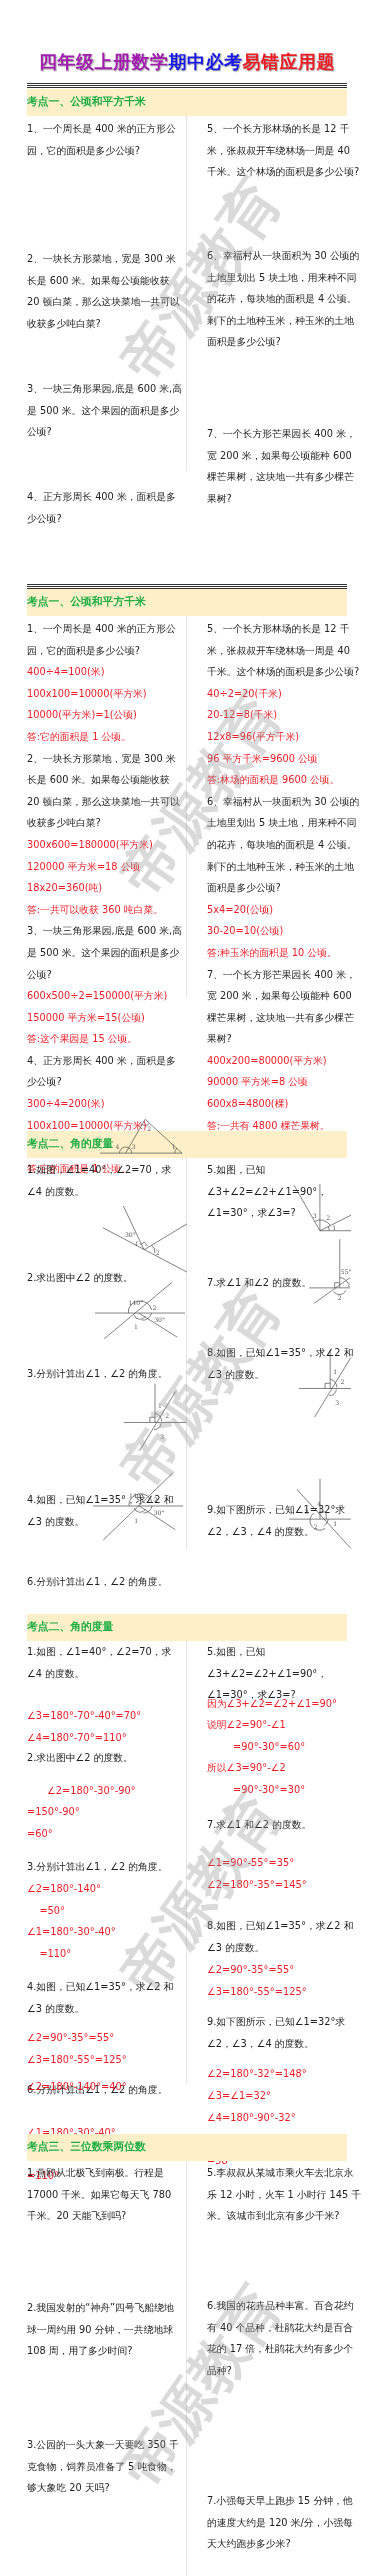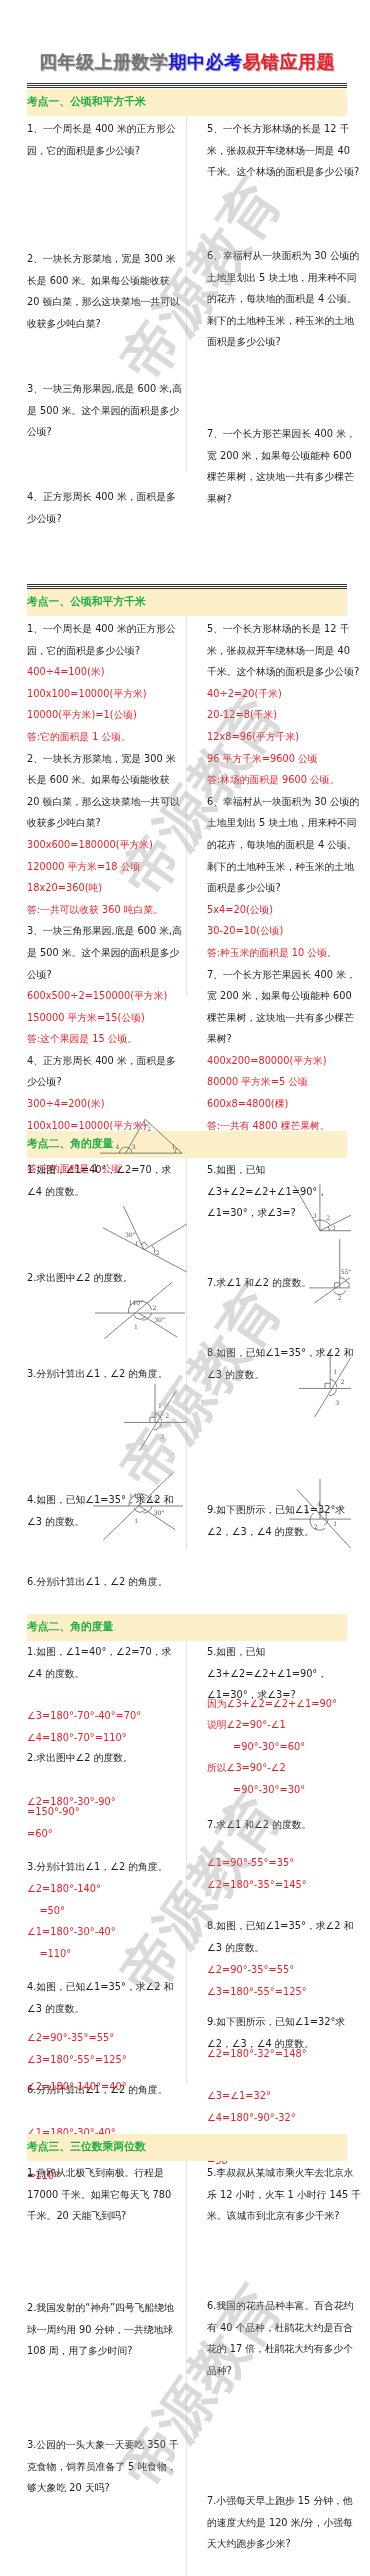--- a/index.html
+++ b/index.html
@@ -2,21 +2,21 @@
 <html style="font-size:8.2px"><head>
 <meta charset="utf-8">
 <style>
   * { box-sizing: border-box; margin: 0; padding: 0; }
   html, body { width: 371px; background: #ffffff; }
   body { position: relative; height: 3148px; overflow: hidden;
          font-family: "DejaVu Sans", "Liberation Sans", sans-serif; color: #222; }
   .abs { position: absolute; }
   .title { left: 27px; width: 320px; text-align: center; font-size: 18px; font-weight: bold;
            letter-spacing: 0.5px; text-shadow: 1px 1px 1px #aaa; white-space: nowrap; }
-  .title .c1 { color: #737373; } .title .c2 { color: #1a1ae6; } .title .c3 { color: #ee1c25; }
+  .title .c1 { color: #a21caf; } .title .c2 { color: #1a1ae6; } .title .c3 { color: #ee1c25; }
   .rule { left: 27px; width: 320px; height: 5.2px;
           border-top: 1.5px solid #333; border-bottom: 1.5px solid #333; }
   .rule::after { content: ""; position: absolute; left: 0; right: 0; top: 0.5px; height: 1px; background: #333; }
   .band { left: 27px; width: 320px; height: 27px; background: #fdf0c8; }
   .band span { position: absolute; left: 0; top: 5.7px; font-size: 10.8px; font-weight: bold; color: #1fae45; }
   .divider { left: 186px; width: 0.5px; background: #e4e4e4; }
   .col { width: 155px; font-size: 9.8px; line-height: 21.6px; }
   .col.l { left: 27px; } .col.r { left: 207px; }
   .q { color: #222; }
   .a { color: #ee1c25; }
@@ -86,21 +86,21 @@
   <div class="a">20-12=8(千米)</div>
   <div class="a">12x8=96(平方千米)</div>
   <div class="a">96 平方千米=9600 公顷</div>
   <div class="a">答:林场的面积是 9600 公顷。</div>
   <div class="q">6、幸福村从一块面积为 30 公顷的土地里划出 5 块土地，用来种不同的花卉，每块地的面积是 4 公顷。剩下的土地种玉米，种玉米的土地面积是多少公顷?</div>
   <div class="a">5x4=20(公顷)</div>
   <div class="a">30-20=10(公顷)</div>
   <div class="a">答:种玉米的面积是 10 公顷。</div>
   <div class="q">7、一个长方形芒果园长 400 米，宽 200 米，如果每公顷能种 600 棵芒果树，这块地一共有多少棵芒果树?</div>
   <div class="a">400x200=80000(平方米)</div>
-  <div class="a">80000 平方米=5 公顷</div>
+  <div class="a">90000 平方米=8 公顷</div>
   <div class="a">600x8=4800(棵)</div>
   <div class="a">答:一共有 4800 棵芒果树。</div>
 </div>
 
 <div class="abs band" style="top:1131px;">
     <span>考点二、角的度量</span>
   </div>
 <div class="abs divider" style="top:1158px;height:392px;"></div>
 
 <div class="abs col l q" style="top:1159px;width:157px;">
@@ -224,21 +224,21 @@
 <div class="abs band" style="top:1614px;">
     <span>考点二、角的度量</span>
   </div>
 <div class="abs divider" style="top:1640px;height:443px;"></div>
 
 <div class="abs col l" style="top:1641px;">
   <div class="q" style="position:absolute;top:0;width:155px;">1.如图，∠1=40°，∠2=70，求∠4 的度数。</div>
   <div class="a" style="position:absolute;top:64px;">∠3=180°-70°-40°=70°</div>
   <div class="a" style="position:absolute;top:86px;">∠4=180°-70°=110°</div>
   <div class="q" style="position:absolute;top:106px;">2.求出图中∠2 的度数。</div>
-  <div class="a" style="position:absolute;top:150px;">∠2=180°-30°-90°</div>
+  <div class="a" style="position:absolute;top:139px;margin-left:20px;">∠2=180°-30°-90°</div>
   <div class="a" style="position:absolute;top:160px;text-align:center;">=150°-90°</div>
   <div class="a" style="position:absolute;top:182px;">=60°</div>
   <div class="q" style="position:absolute;top:215px;white-space:nowrap;">3.分别计算出∠1，∠2 的角度。</div>
   <div class="a" style="position:absolute;top:237px;">∠2=180°-140°</div>
   <div class="a" style="position:absolute;top:259px;left:12.4px;">=50°</div>
   <div class="a" style="position:absolute;top:280px;">∠1=180°-30°-40°</div>
   <div class="a" style="position:absolute;top:302px;left:12.4px;">=110°</div>
   <div class="q" style="position:absolute;top:335px;width:155px;">4.如图，已知∠1=35°，求∠2 和∠3 的度数。</div>
   <div class="a" style="position:absolute;top:386px;">∠2=90°-35°=55°</div>
   <div class="a" style="position:absolute;top:408px;">∠3=180°-55°=125°</div>
@@ -255,21 +255,21 @@
   <div class="a" style="position:absolute;top:95px;left:26px;">=90°-30°=60°</div>
   <div class="a" style="position:absolute;top:116px;">所以∠3=90°-∠2</div>
   <div class="a" style="position:absolute;top:138px;left:26px;">=90°-30°=30°</div>
   <div class="q" style="position:absolute;top:173px;">7.求∠1 和∠2 的度数。</div>
   <div class="a" style="position:absolute;top:211px;">∠1=90°-55°=35°</div>
   <div class="a" style="position:absolute;top:233px;">∠2=180°-35°=145°</div>
   <div class="q" style="position:absolute;top:274px;width:155px;">8.如图，已知∠1=35°，求∠2 和∠3 的度数。</div>
   <div class="a" style="position:absolute;top:318px;">∠2=90°-35°=55°</div>
   <div class="a" style="position:absolute;top:340px;">∠3=180°-55°=125°</div>
   <div class="q" style="position:absolute;top:370px;width:155px;">9.如下图所示，已知∠1=32°求∠2，∠3，∠4 的度数。</div>
-  <div class="a" style="position:absolute;top:402px;text-align:center;">∠2=180°-32°=148°</div>
+  <div class="a" style="position:absolute;top:422px;text-align:center;">∠2=180°-32°=148°</div>
   <div class="a" style="position:absolute;top:444px;">∠3=∠1=32°</div>
   <div class="a" style="position:absolute;top:466px;">∠4=180°-90°-32°</div>
   <div class="a" style="position:absolute;top:487px;">=90°-32°</div>
   <div class="a" style="position:absolute;top:509px;">=58°</div>
 </div>
 
 <div class="abs band" style="top:2134px;">
     <span>考点三、三位数乘两位数</span>
   </div>
 <div class="abs divider" style="top:2161px;height:443px;"></div>

